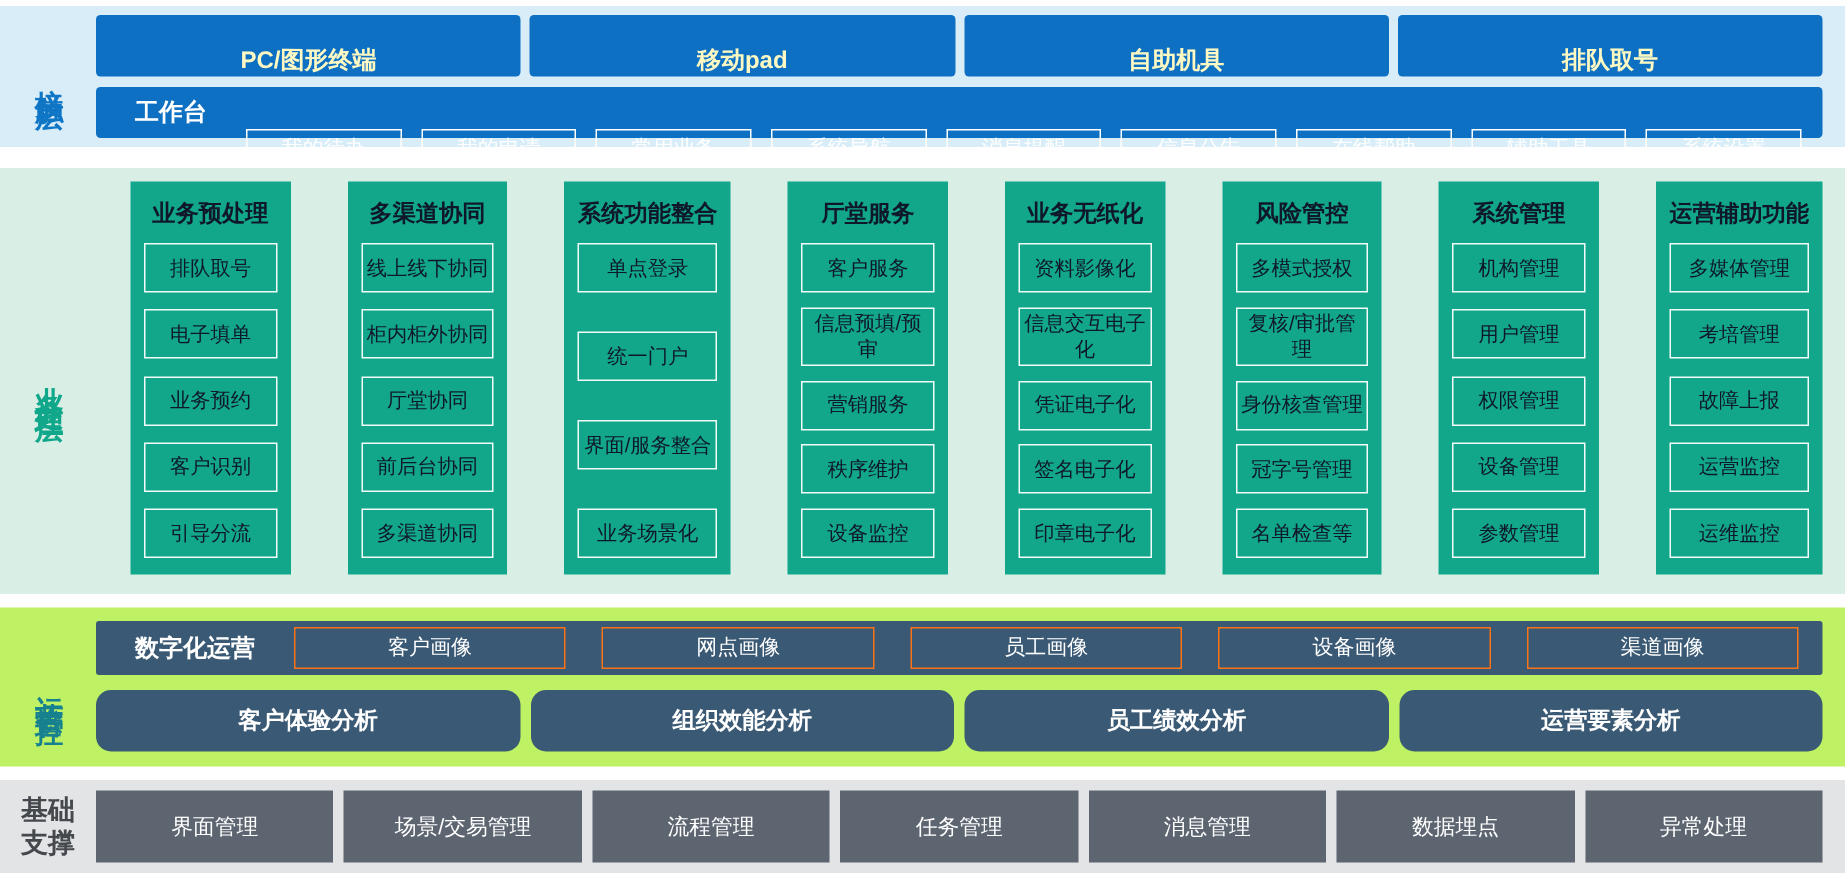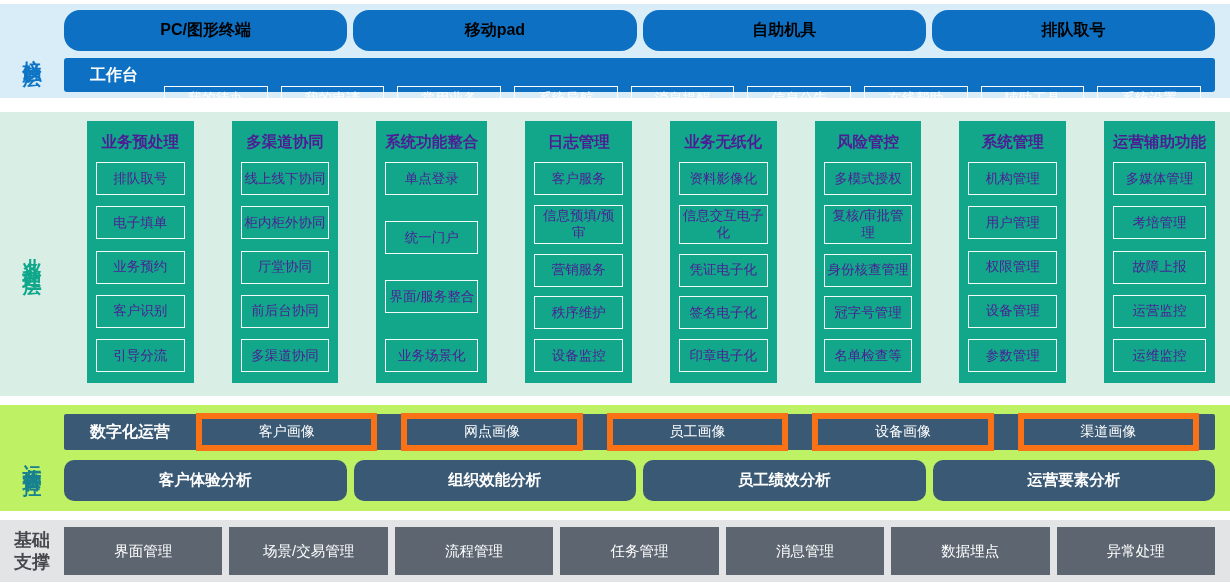--- a/index.html
+++ b/index.html
@@ -16,39 +16,39 @@
   .vtext{writing-mode:vertical-lr;text-orientation:upright;letter-spacing:5px;}
   .lbl-blue{color:#0f76c6;}
   .lbl-green{color:#10a78b;}
   .lbl-teal{color:#17818f;}
   .lbl-gray{color:#45494e;font-size:18px;}
   .lbl-gray span{display:block;width:40px;text-align:center;}
 
   
   .contact-content{flex:1;display:flex;flex-direction:column;gap:7px;padding:6px 15px 6px 0;}
   .terminals{flex:1;display:flex;gap:6px;}
-  .terminal-box{flex:1;background:#0d70c3;border-radius:16px;color:#000000;font-weight:bold;font-size:16px;display:flex;align-items:center;justify-content:center;}
+  .terminal-box{flex:1;background:#0d70c3;border-radius:3px;color:#fef9c3;font-weight:bold;font-size:16px;display:flex;align-items:flex-end;justify-content:center;}
   .workbench-bar{height:34px;background:#0d70c3;border-radius:3px;display:flex;align-items:center;color:#fff;padding-right:14px;}
   .wb-label{flex:0 0 100px;text-align:center;font-weight:bold;font-size:16px;}
   .wb-items{flex:1;display:flex;gap:13px;}
   .wb-item{flex:1;border:1px solid #fff;height:25px;display:flex;align-items:center;justify-content:center;font-size:14px;margin-top:48px;}
 
   
   .business-content{flex:1;display:grid;grid-template-columns:repeat(8,1fr);gap:15px;padding:9px 15px 13px 0;}
-  .biz-col{background:#12a78b;color:#4c1d95;display:flex;flex-direction:column;padding:5px 9px 11px;margin-left:23px;}
+  .biz-col{background:#12a78b;color:#0f172a;display:flex;flex-direction:column;padding:5px 9px 11px;margin-left:23px;}
   .col-title{text-align:center;font-weight:bold;font-size:15.5px;padding:6px 0 9px;white-space:nowrap;}
   .col-items{flex:1;display:flex;flex-direction:column;justify-content:space-between;}
   .col-item{border:1px solid rgba(255,255,255,.95);min-height:29px;display:flex;align-items:center;justify-content:center;text-align:center;font-size:13.5px;line-height:1.3;padding:1px 2px;word-break:break-all;}
 
   
   .ops-content{flex:1;display:flex;flex-direction:column;gap:10px;padding:9px 15px 10px 0;}
   .digital-bar{height:36px;background:#3a5974;border-radius:2px;display:flex;align-items:center;color:#fff;padding-right:16px;}
   .digital-label{flex:0 0 132px;text-align:center;font-weight:bold;font-size:16px;}
   .portraits{flex:1;display:flex;gap:24px;}
-  .portrait{flex:1;border:6px solid #f97316;height:26px;display:flex;align-items:center;justify-content:center;font-size:14px;}
+  .portrait{flex:1;border:1px solid #f97316;height:26px;display:flex;align-items:center;justify-content:center;font-size:14px;}
   .analyses{flex:1;display:flex;gap:7px;}
   .analysis{flex:1;background:#3a5974;border-radius:10px;color:#fff;font-weight:bold;font-size:15.5px;display:flex;align-items:center;justify-content:center;}
 
   
   .foundation-content{flex:1;display:flex;gap:7px;padding:7px 15px 7px 0;}
   .fnd-item{flex:1;background:#5c6570;color:#fff;font-size:14.5px;display:flex;align-items:center;justify-content:center;}
 </style>
 </head>
 <body>
 
@@ -192,21 +192,21 @@
               <span>界面/服务整合</span>
             </div>
 
               <div class="col-item">
               <span>业务场景化</span>
             </div>
             </div>
         </div>
 
         <div class="biz-col">
-          <div class="col-title">日志管理</div>
+          <div class="col-title">厅堂服务</div>
           <div class="col-items">
 
               <div class="col-item">
               <span>客户服务</span>
             </div>
 
               <div class="col-item">
               <span>信息预填/预审</span>
             </div>
 

